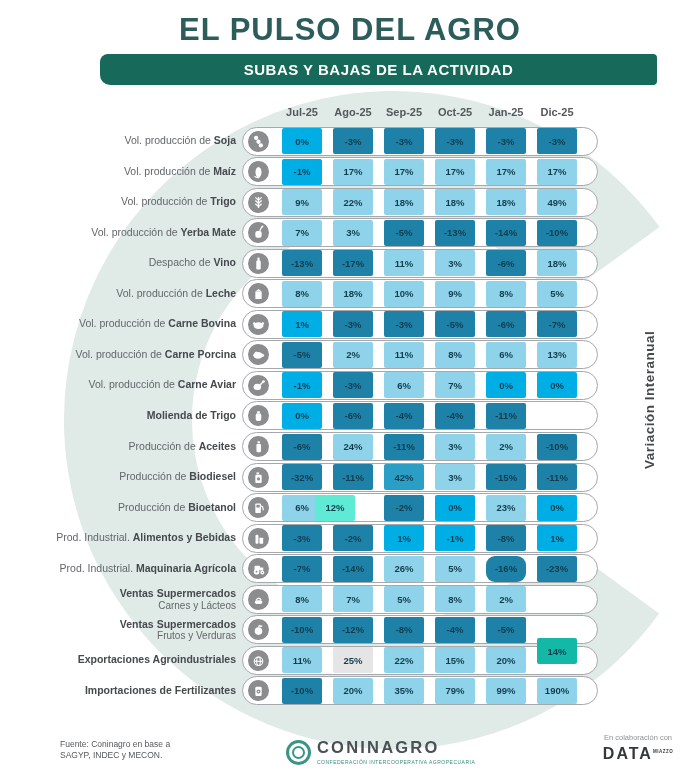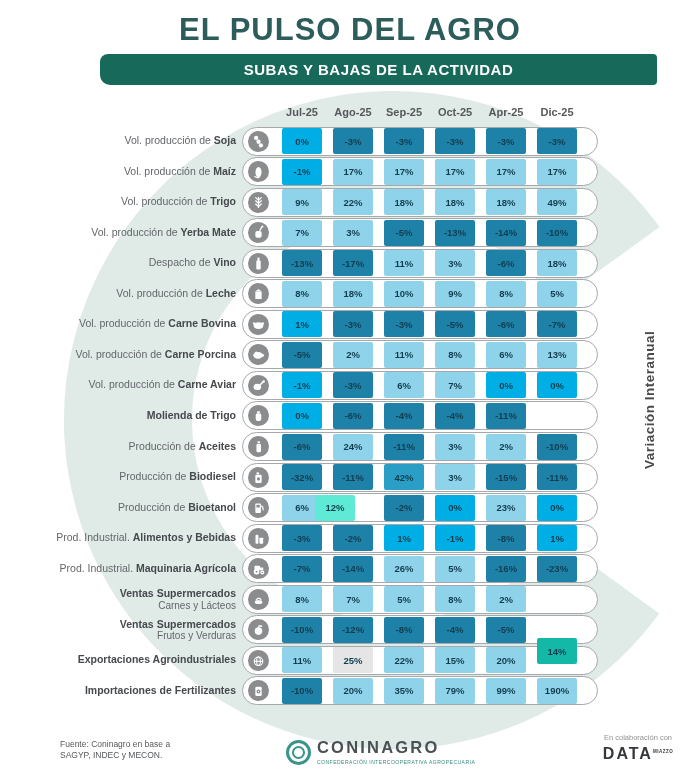--- a/index.html
+++ b/index.html
@@ -77,21 +77,21 @@
 
   <div class="banner" id="banner" style="background: rgb(23, 105, 90); margin-left: 20px;">
     <span class="banner-text">SUBAS Y BAJAS DE LA ACTIVIDAD</span>
   </div>
 
   <div id="months">
       <div class="month-label" style="left: 277px;">Jul-25</div>
       <div class="month-label" style="left: 328px;">Ago-25</div>
       <div class="month-label" style="left: 379px;">Sep-25</div>
       <div class="month-label" style="left: 430px;">Oct-25</div>
-      <div class="month-label" style="left: 481px;">Apr-25</div>
+      <div class="month-label" style="left: 481px;">Jan-25</div>
       <div class="month-label" style="left: 532px;">Dic-25</div>
     </div>
 
   <div id="rows">
       <div class="row-label" style="top: 125px; margin-top: 16px;"><span>Vol. producción de </span><b>Soja</b></div>
       <div class="capsule" style="top: 126.5px;"></div>
       <div class="icon-circle" style="left: 246px; top: 128.5px;">
         <svg viewBox="0 0 24 24">
           <circle cx="9" cy="7.5" r="2.7" fill="#fff"></circle>
           <circle cx="12" cy="12.3" r="2.7" fill="#fff"></circle>
@@ -302,21 +302,21 @@
           <circle cx="9.5" cy="16" r="3.6" fill="#fff"></circle>
           <circle cx="9.5" cy="16" r="1.2" fill="#8A8C8E"></circle>
           <circle cx="16.8" cy="17" r="2.5" fill="#fff"></circle>
           <circle cx="16.8" cy="17" r="0.9" fill="#8A8C8E"></circle>
         </svg>
       </div>
       <div class="cell" style="left: 282px; top: 555.7px; background: rgb(30, 129, 168);">-7%</div>
       <div class="cell" style="left: 333px; top: 555.7px; background: rgb(30, 129, 168);">-14%</div>
       <div class="cell" style="left: 384px; top: 555.7px; background: rgb(143, 211, 234);">26%</div>
       <div class="cell" style="left: 435px; top: 555.7px; background: rgb(143, 211, 234);">5%</div>
-      <div class="cell" style="left: 486px; top: 555.7px; background: rgb(30, 129, 168);">-16%</div>
+      <div class="cell" style="left: 486px; top: 555.7px; background: rgb(30, 129, 168); border-radius: 9px;">-16%</div>
       <div class="cell" style="left: 537px; top: 555.7px; background: rgb(30, 129, 168);">-23%</div>
       <div class="row-label" style="top: 599.25px;"><b>Ventas Supermercados</b><br><span class="sub">Carnes y Lácteos</span></div>
       <div class="capsule" style="top: 584.75px;"></div>
       <div class="icon-circle" style="left: 246px; top: 586.75px;">
         <svg viewBox="0 0 24 24">
           <path d="M9 13 Q12 7.6 15.4 12.6" stroke="#fff" stroke-width="1.6" fill="none"></path>
           <rect x="7.4" y="13" width="9.4" height="4.6" rx="2.2" fill="#fff"></rect>
         </svg>
       </div>
       <div class="cell" style="left: 282px; top: 586.25px; background: rgb(143, 211, 234);">8%</div>

